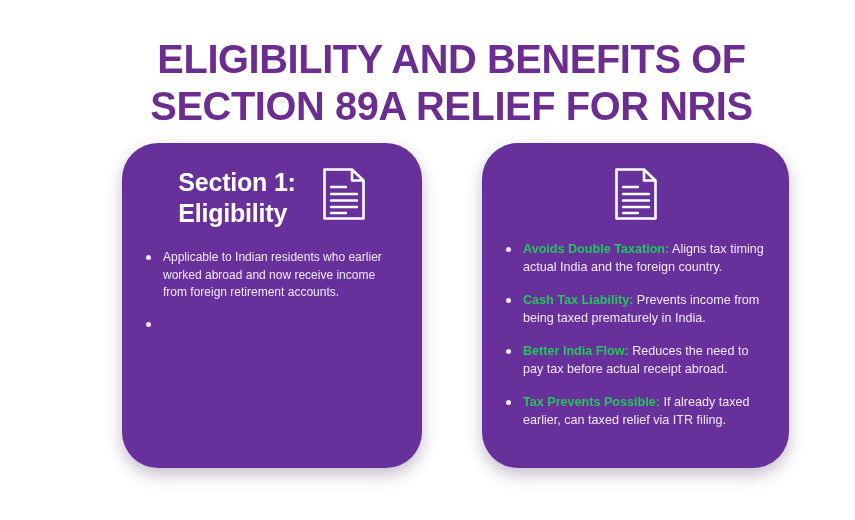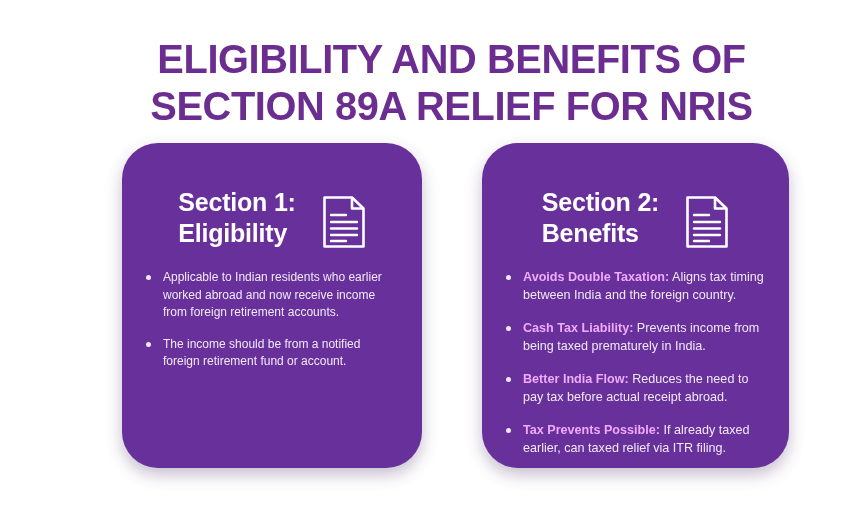--- a/index.html
+++ b/index.html
@@ -57,23 +57,23 @@
   }
   .card-right {
     left: 458px;
     top: 143px;
     width: 307px;
     height: 325px;
   }
 
   .card-head {
     display: flex;
-    align-items: flex-end;
+    align-items: flex-start;
     justify-content: center;
-    padding-top: 44px;
+    padding-top: 24px;
     padding-bottom: 6px;
     gap: 26px;
   }
   .card-head-title {
     color: #ffffff;
     font-weight: 700;
     font-size: 25px;
     line-height: 31px;
     letter-spacing: -0.2px;
     white-space: pre-line;
@@ -107,21 +107,21 @@
     position: absolute;
     left: 4px;
     top: 6px;
     width: 5px;
     height: 5px;
     border-radius: 50%;
     background: #f1e9f6;
   }
   .bullet-lead {
     font-weight: 700;
-    color: #f0abfc;
+    color: #22c55e;
   }
   .bullets-right .bullet {
     margin-bottom: 16px;
     font-size: 12.6px;
   }
 </style>
 </head>
 <body>
 
 <div class="page">
@@ -145,44 +145,42 @@
           <line x1="9" y1="40" x2="35" y2="40" stroke="#ffffff" stroke-width="2.4" stroke-linecap="round"></line>
           <line x1="9" y1="46" x2="24" y2="46" stroke="#ffffff" stroke-width="2.4" stroke-linecap="round"></line>
         </svg>
       </span>
     </div>
     <ul class="bullets bullets-left">
       <li class="bullet">
         <span class="dot"></span><span class="bullet-text">Applicable to Indian residents who earlier worked abroad and now receive income from foreign retirement accounts.</span>
       </li>
       <li class="bullet">
-        <span class="dot"></span><span class="bullet-text">The income should be from a notified foreign retirement fund or account.</span>
+        <span class="dot"></span>
       </li>
     </ul>
   </div>
 
   <div class="card card-right">
     <div class="card-head">
-      <div class="card-head-title">Section 2:
-Benefits</div>
       <span>
         <svg class="doc-icon" viewBox="0 0 44 54" fill="none" xmlns="http://www.w3.org/2000/svg">
           <path d="M2.5 2.5 H30 L41.5 13.5 V51.5 H2.5 Z" stroke="#ffffff" stroke-width="2.6" stroke-linejoin="round"></path>
           <path d="M30 2.5 V13.5 H41.5" stroke="#ffffff" stroke-width="2.6" stroke-linejoin="round"></path>
           <line x1="9" y1="20" x2="24" y2="20" stroke="#ffffff" stroke-width="2.4" stroke-linecap="round"></line>
           <line x1="9" y1="27" x2="35" y2="27" stroke="#ffffff" stroke-width="2.4" stroke-linecap="round"></line>
           <line x1="9" y1="33.5" x2="35" y2="33.5" stroke="#ffffff" stroke-width="2.4" stroke-linecap="round"></line>
           <line x1="9" y1="40" x2="35" y2="40" stroke="#ffffff" stroke-width="2.4" stroke-linecap="round"></line>
           <line x1="9" y1="46" x2="24" y2="46" stroke="#ffffff" stroke-width="2.4" stroke-linecap="round"></line>
         </svg>
       </span>
     </div>
     <ul class="bullets bullets-right">
       <li class="bullet">
-        <span class="dot"></span><span class="bullet-lead">Avoids Double Taxation:</span><span class="bullet-text"> Aligns tax timing between India and the foreign country.</span>
+        <span class="dot"></span><span class="bullet-lead">Avoids Double Taxation:</span><span class="bullet-text"> Aligns tax timing actual India and the foreign country.</span>
       </li>
       <li class="bullet">
         <span class="dot"></span><span class="bullet-lead">Cash Tax Liability:</span><span class="bullet-text"> Prevents income from being taxed prematurely in India.</span>
       </li>
       <li class="bullet">
         <span class="dot"></span><span class="bullet-lead">Better India Flow:</span><span class="bullet-text"> Reduces the need to pay tax before actual receipt abroad.</span>
       </li>
       <li class="bullet">
         <span class="dot"></span><span class="bullet-lead">Tax Prevents Possible:</span><span class="bullet-text"> If already taxed earlier, can taxed relief via ITR filing.</span>
       </li>

